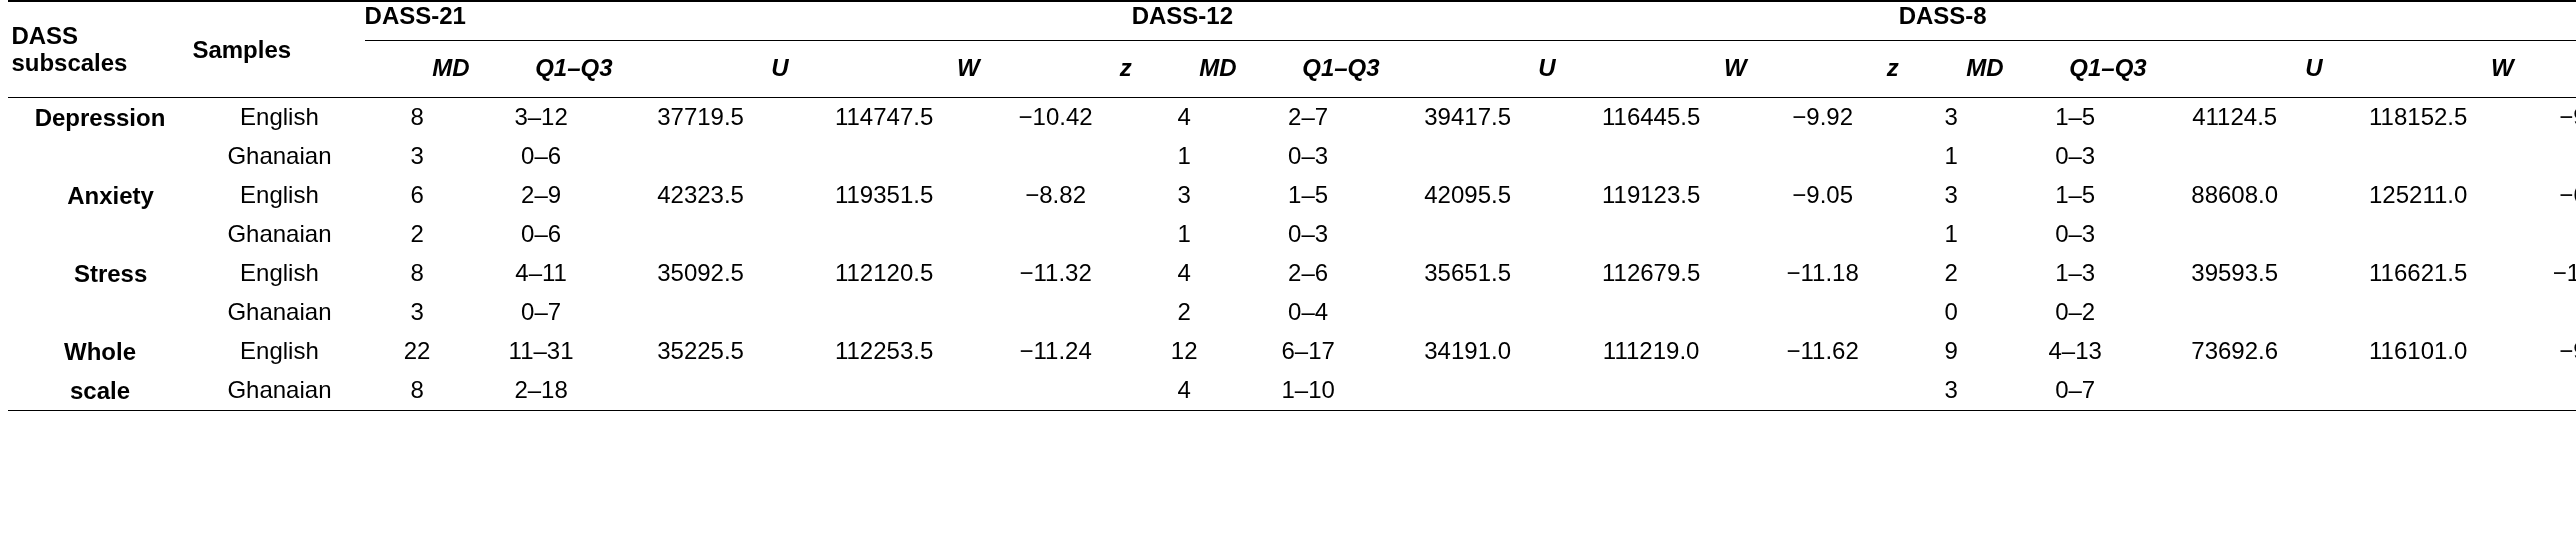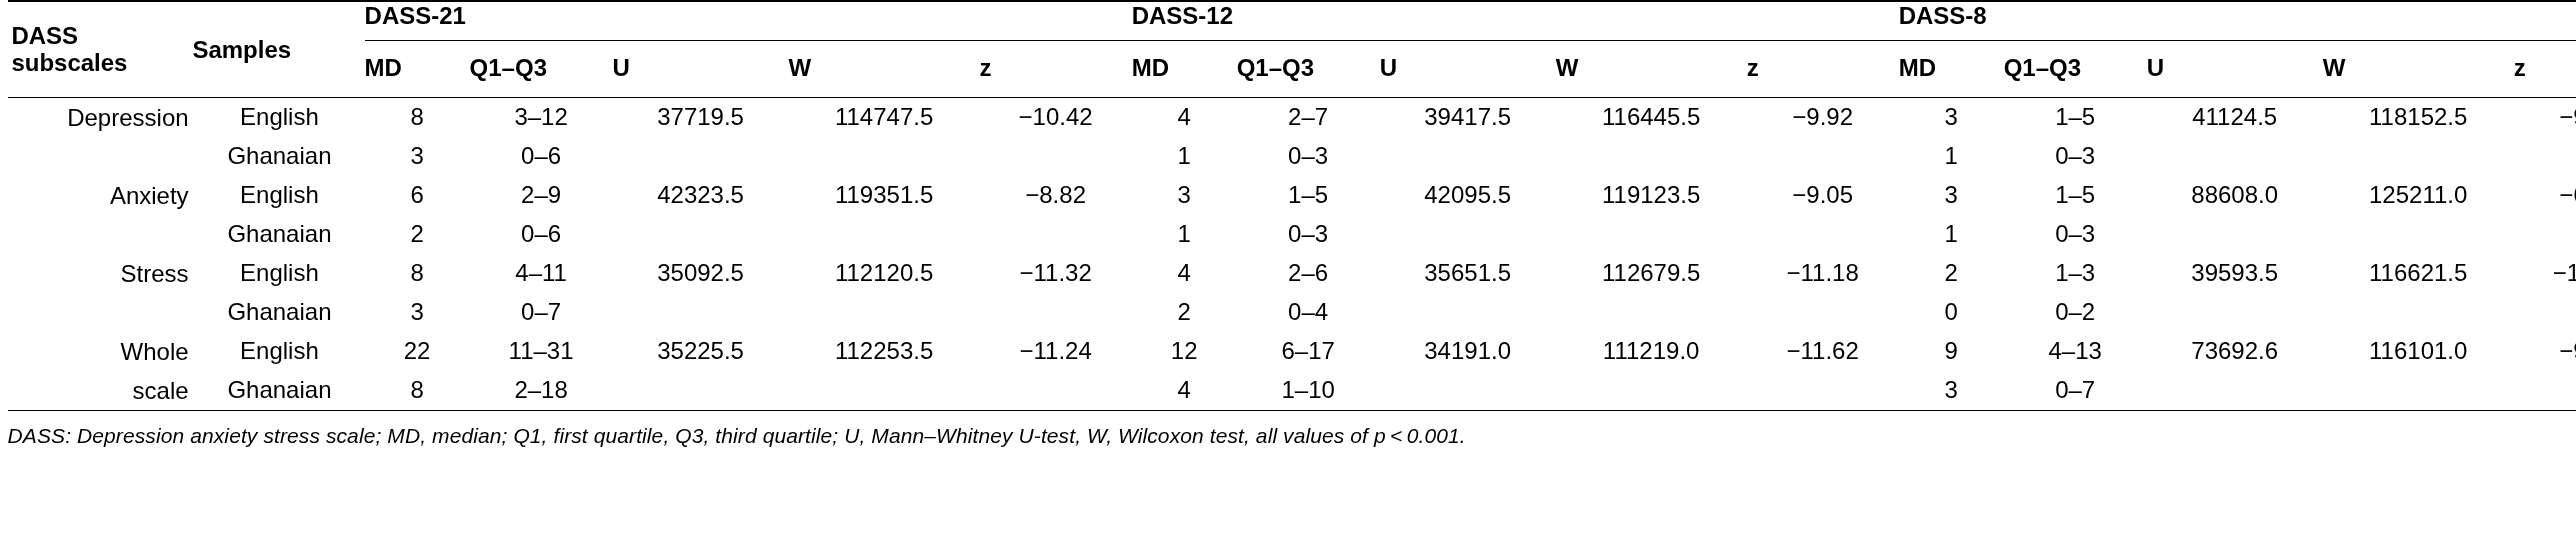--- a/index.html
+++ b/index.html
@@ -44,40 +44,41 @@
     line-height: 1.15;
   }
   .group-head {
     text-align: left;
     font-size: 24px;
     font-weight: bold;
     border-bottom: 1.9px solid #000;
     padding-bottom: 9.5px !important;
   }
   .subhead {
-    text-align: left;
-    font-size: 24px;
-    font-weight: bold;
+    text-align: right;
+    font-size: 24px;
+    font-weight: bold;
+    font-style: italic;
     padding-top: 13.3px !important;
     padding-bottom: 15.2px !important;
   }
   .rule-bottom {
     border-bottom: 1.9px solid #000;
   }
   .thick-top { border-top: 2.9px solid #000; }
 
   
   .body-row td {
     font-size: 24px;
     height: 39px;
   }
   .subscale-cell {
-    font-weight: normal;
-    font-size: 24px;
-    text-align: right;
+    font-weight: bold;
+    font-size: 24px;
+    text-align: center;
     padding-left: 3.8px !important;
     line-height: 1.15;
   }
   .subscale-cell.indent { padding-left: 25px !important; }
   .sample-cell {
     text-align: center;
     font-size: 24px;
     padding-left: 5.7px !important;
   }
   .num { text-align: center; font-size: 24px; }
@@ -304,15 +305,14 @@
         <td class="num"></td>
         <td class="num">3</td>
         <td class="num">0–7</td>
         <td class="num"></td>
         <td class="num"></td>
         <td class="num"></td>
       </tr>
     </tbody>
   </table>
 
-  <div class="footnote">DASS: Depression anxiety stress scale; MD, median; Q1, first quartile, Q3, third quartile; U, Mann–Whitney U-test, W, Wilcoxon test, all values of p &lt; 0.001.</div>
 </div>
 
 
 </body></html>

